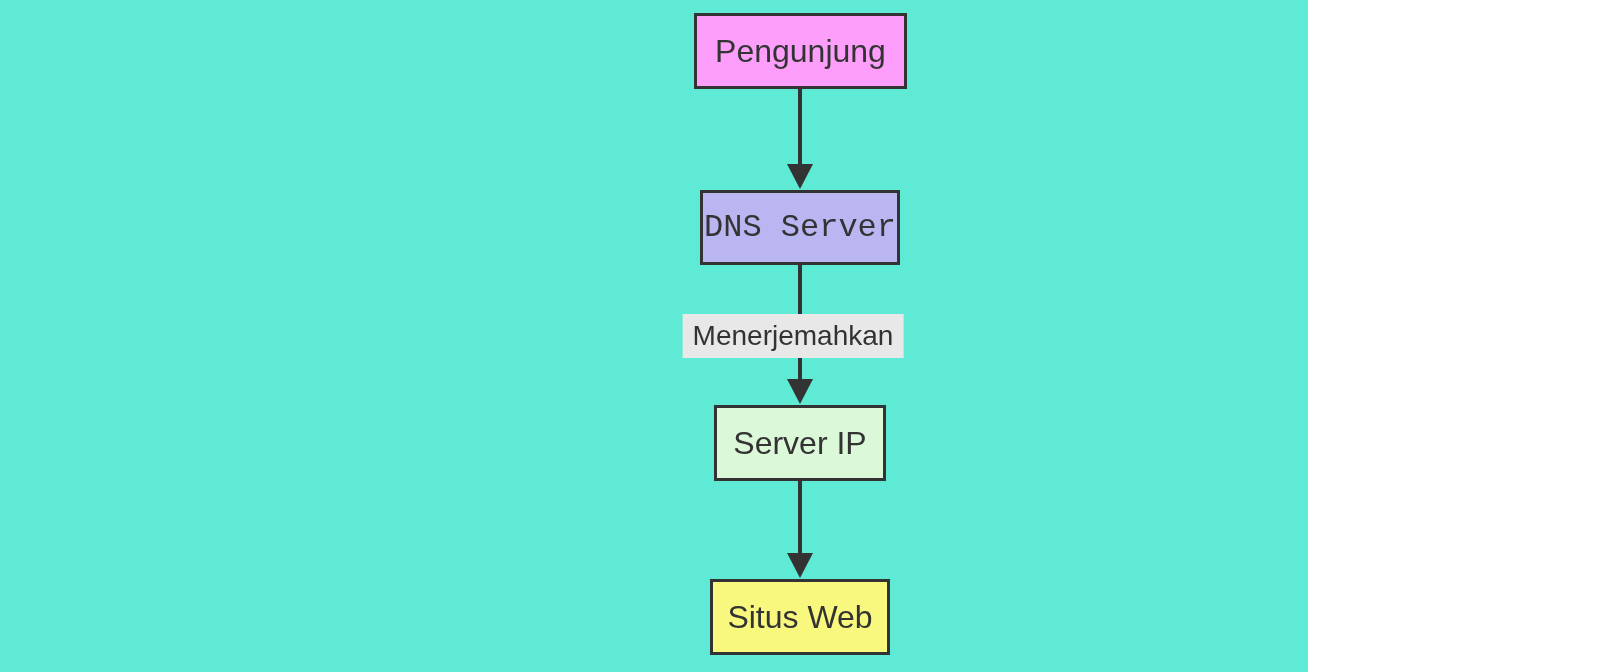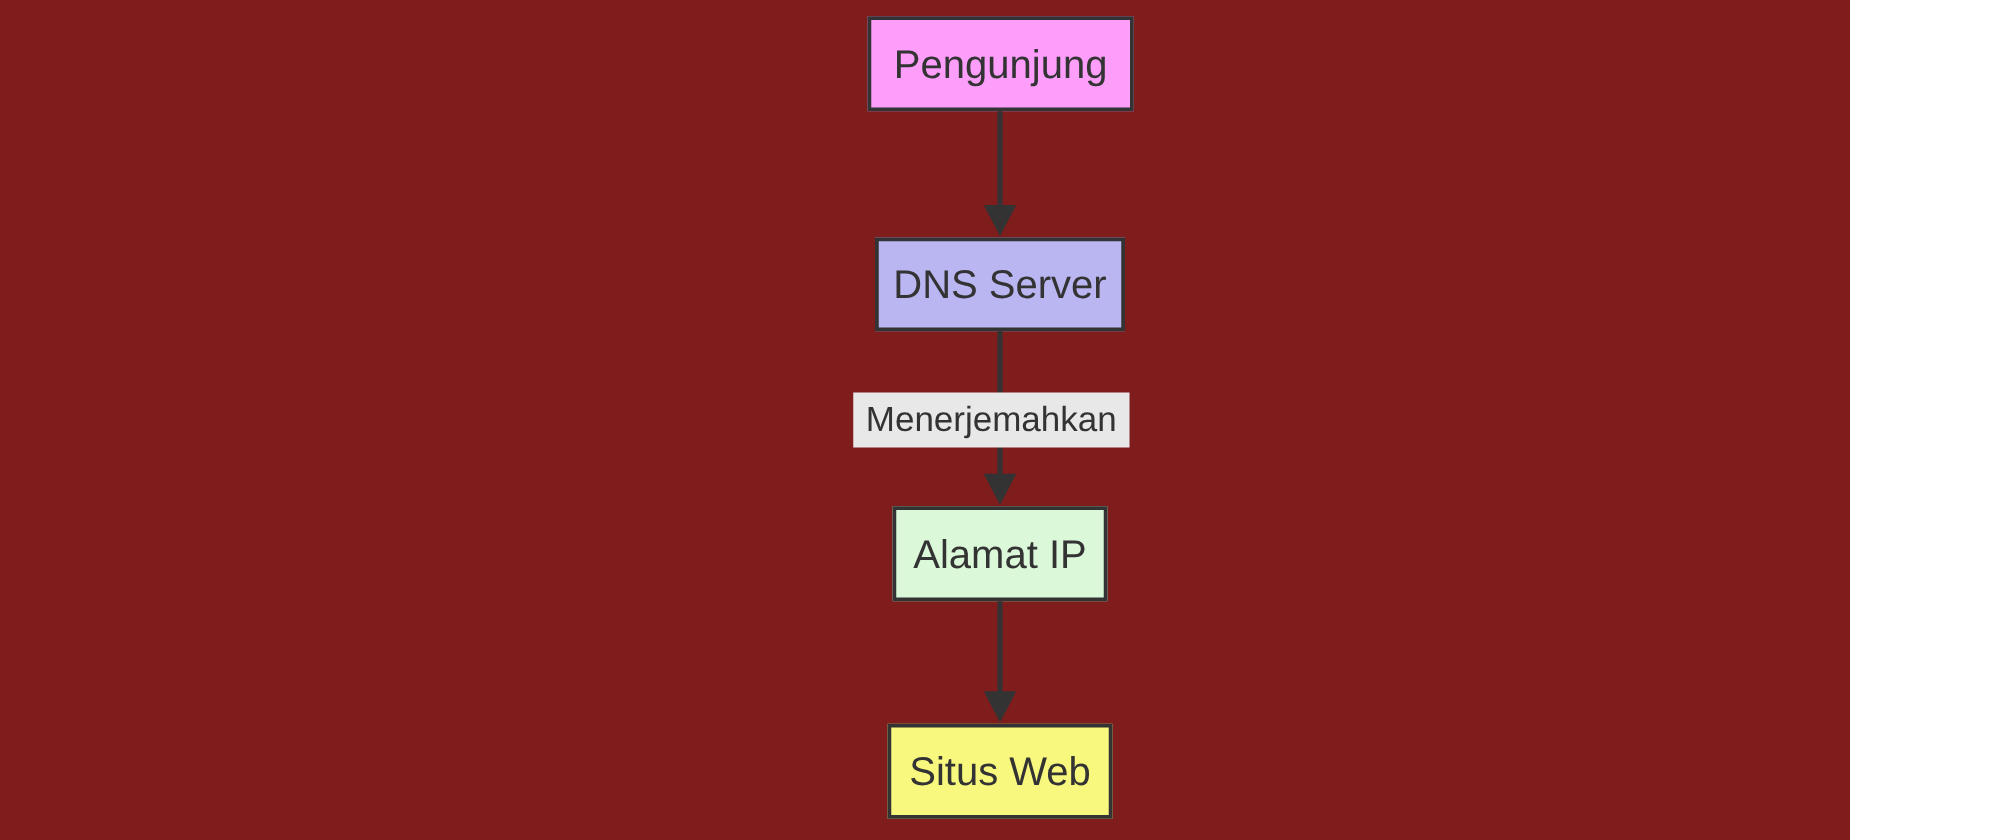--- a/index.html
+++ b/index.html
@@ -6,23 +6,23 @@
     margin: 0;
     padding: 0;
     background: #ffffff;
     width: 1600px;
     height: 672px;
     overflow: hidden;
     font-family: "Liberation Sans", "DejaVu Sans", sans-serif;
   }
   .canvas {
     position: relative;
-    width: 1480px;
+    width: 1308px;
     height: 672px;
-    background: #7f1d1d;
+    background: #5eead4;
   }
   .node {
     position: absolute;
     box-sizing: border-box;
     border: 3.5px solid #333333;
     color: #333333;
     font-size: 32px;
     display: flex;
     align-items: center;
     justify-content: center;
@@ -74,26 +74,26 @@
 </head>
 <body>
 
 <div class="canvas">
 
   <div class="node node-pengunjung" style="background-color: rgb(252, 158, 250);">Pengunjung</div>
 
   <div class="edge-line edge1-line"></div>
   <div class="arrowhead arrow1"></div>
 
-  <div class="node node-dns" style="background-color: rgb(185, 182, 242);">DNS Server</div>
+  <div class="node node-dns" style="background-color: rgb(185, 182, 242); font-family: Liberation Mono, monospace;">DNS Server</div>
 
   <div class="edge-line edge2-line"></div>
   <div class="edge-label">Menerjemahkan</div>
   <div class="arrowhead arrow2"></div>
 
-  <div class="node node-alamat" style="background-color: rgb(219, 248, 217);">Alamat IP</div>
+  <div class="node node-alamat" style="background-color: rgb(219, 248, 217);">Server IP</div>
 
   <div class="edge-line edge3-line"></div>
   <div class="arrowhead arrow3"></div>
 
   <div class="node node-situs" style="background-color: rgb(248, 248, 127);">Situs Web</div>
 
 </div>
 
 </body></html>

